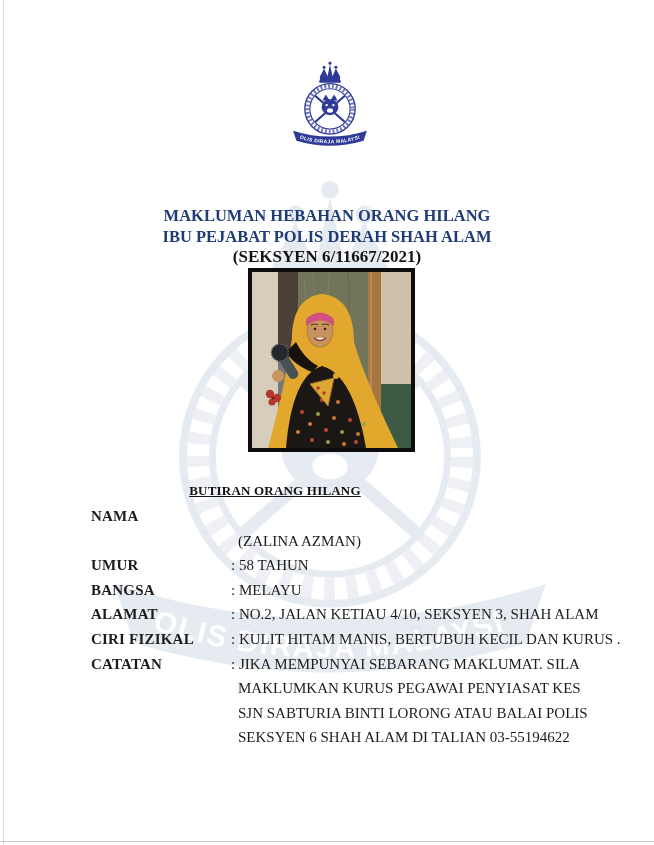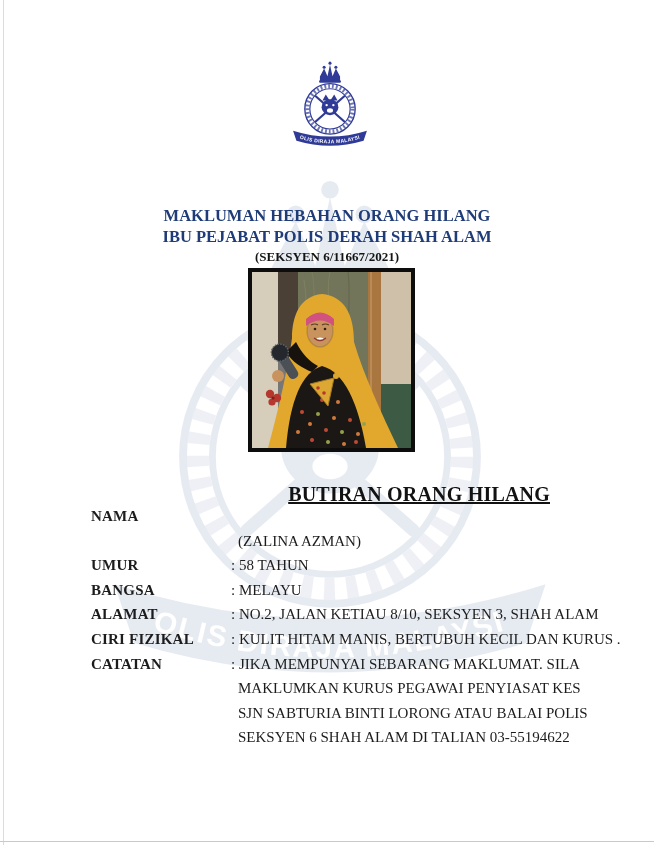--- a/index.html
+++ b/index.html
@@ -13,30 +13,30 @@
 
   
   .watermark{position:absolute;left:85px;top:148px;color:var(--watermark-blue,#93a2c2);opacity:.22;pointer-events:none;}
 
   
   .top-crest{position:absolute;left:288px;top:56px;color:var(--crest-blue,#2f3b96);}
 
   
   .header{position:absolute;top:178px;left:0;width:654px;text-align:center;
     font-weight:bold;font-size:16.5px;line-height:20.5px;color:var(--header-blue,#1f3c78);margin-top:28px;}
-  .header .line3{color:#141414;font-size:13px;}
+  .header .line3{color:#141414;font-size:17px;}
 
   
   .photo-frame{position:absolute;left:248px;top:268px;width:167px;height:184px;
     box-sizing:border-box;border:4px solid #0d0d0d;background:#777;}
   .photo-frame svg{display:block;}
 
   
-  .butiran{position:absolute;top:483px;left:0;width:550px;text-align:right;
-    font-weight:bold;font-size:20px;text-decoration:underline;color:#121212;letter-spacing:.2px;}
+  .butiran{position:absolute;top:483px;left:0;width:550px;text-align:center;
+    font-weight:bold;font-size:13px;text-decoration:underline;color:#121212;letter-spacing:.2px;}
   .details-rows{position:absolute;top:505px;left:16px;width:626px;}
   .detail-line{position:relative;height:24.6px;font-size:15px;}
   .detail-line .lab{position:absolute;left:75px;top:3px;font-weight:bold;letter-spacing:.2px;}
   .detail-line .val{position:absolute;left:215px;top:3px;white-space:pre;}
   .detail-line .val.cont{left:222px;}
 </style>
 </head>
 <body>
 
 <svg width="0" height="0" style="position:absolute" aria-hidden="true">
@@ -174,21 +174,21 @@
       <div class="detail-line">
         <span class="lab">UMUR</span>
         <span class="val">: 58 TAHUN</span>
       </div>
       <div class="detail-line">
         <span class="lab">BANGSA</span>
         <span class="val">: MELAYU</span>
       </div>
       <div class="detail-line">
         <span class="lab">ALAMAT</span>
-        <span class="val">: NO.2, JALAN KETIAU 8/10, SEKSYEN 3, SHAH ALAM</span>
+        <span class="val">: NO.2, JALAN KETIAU 4/10, SEKSYEN 3, SHAH ALAM</span>
       </div>
       <div class="detail-line">
         <span class="lab">CIRI FIZIKAL</span>
         <span class="val">: KULIT HITAM MANIS, BERTUBUH KECIL DAN KURUS .</span>
       </div>
       <div class="detail-line">
         <span class="lab">CATATAN</span>
         <span class="val">: JIKA MEMPUNYAI SEBARANG MAKLUMAT. SILA</span>
       </div>
       <div class="detail-line">

